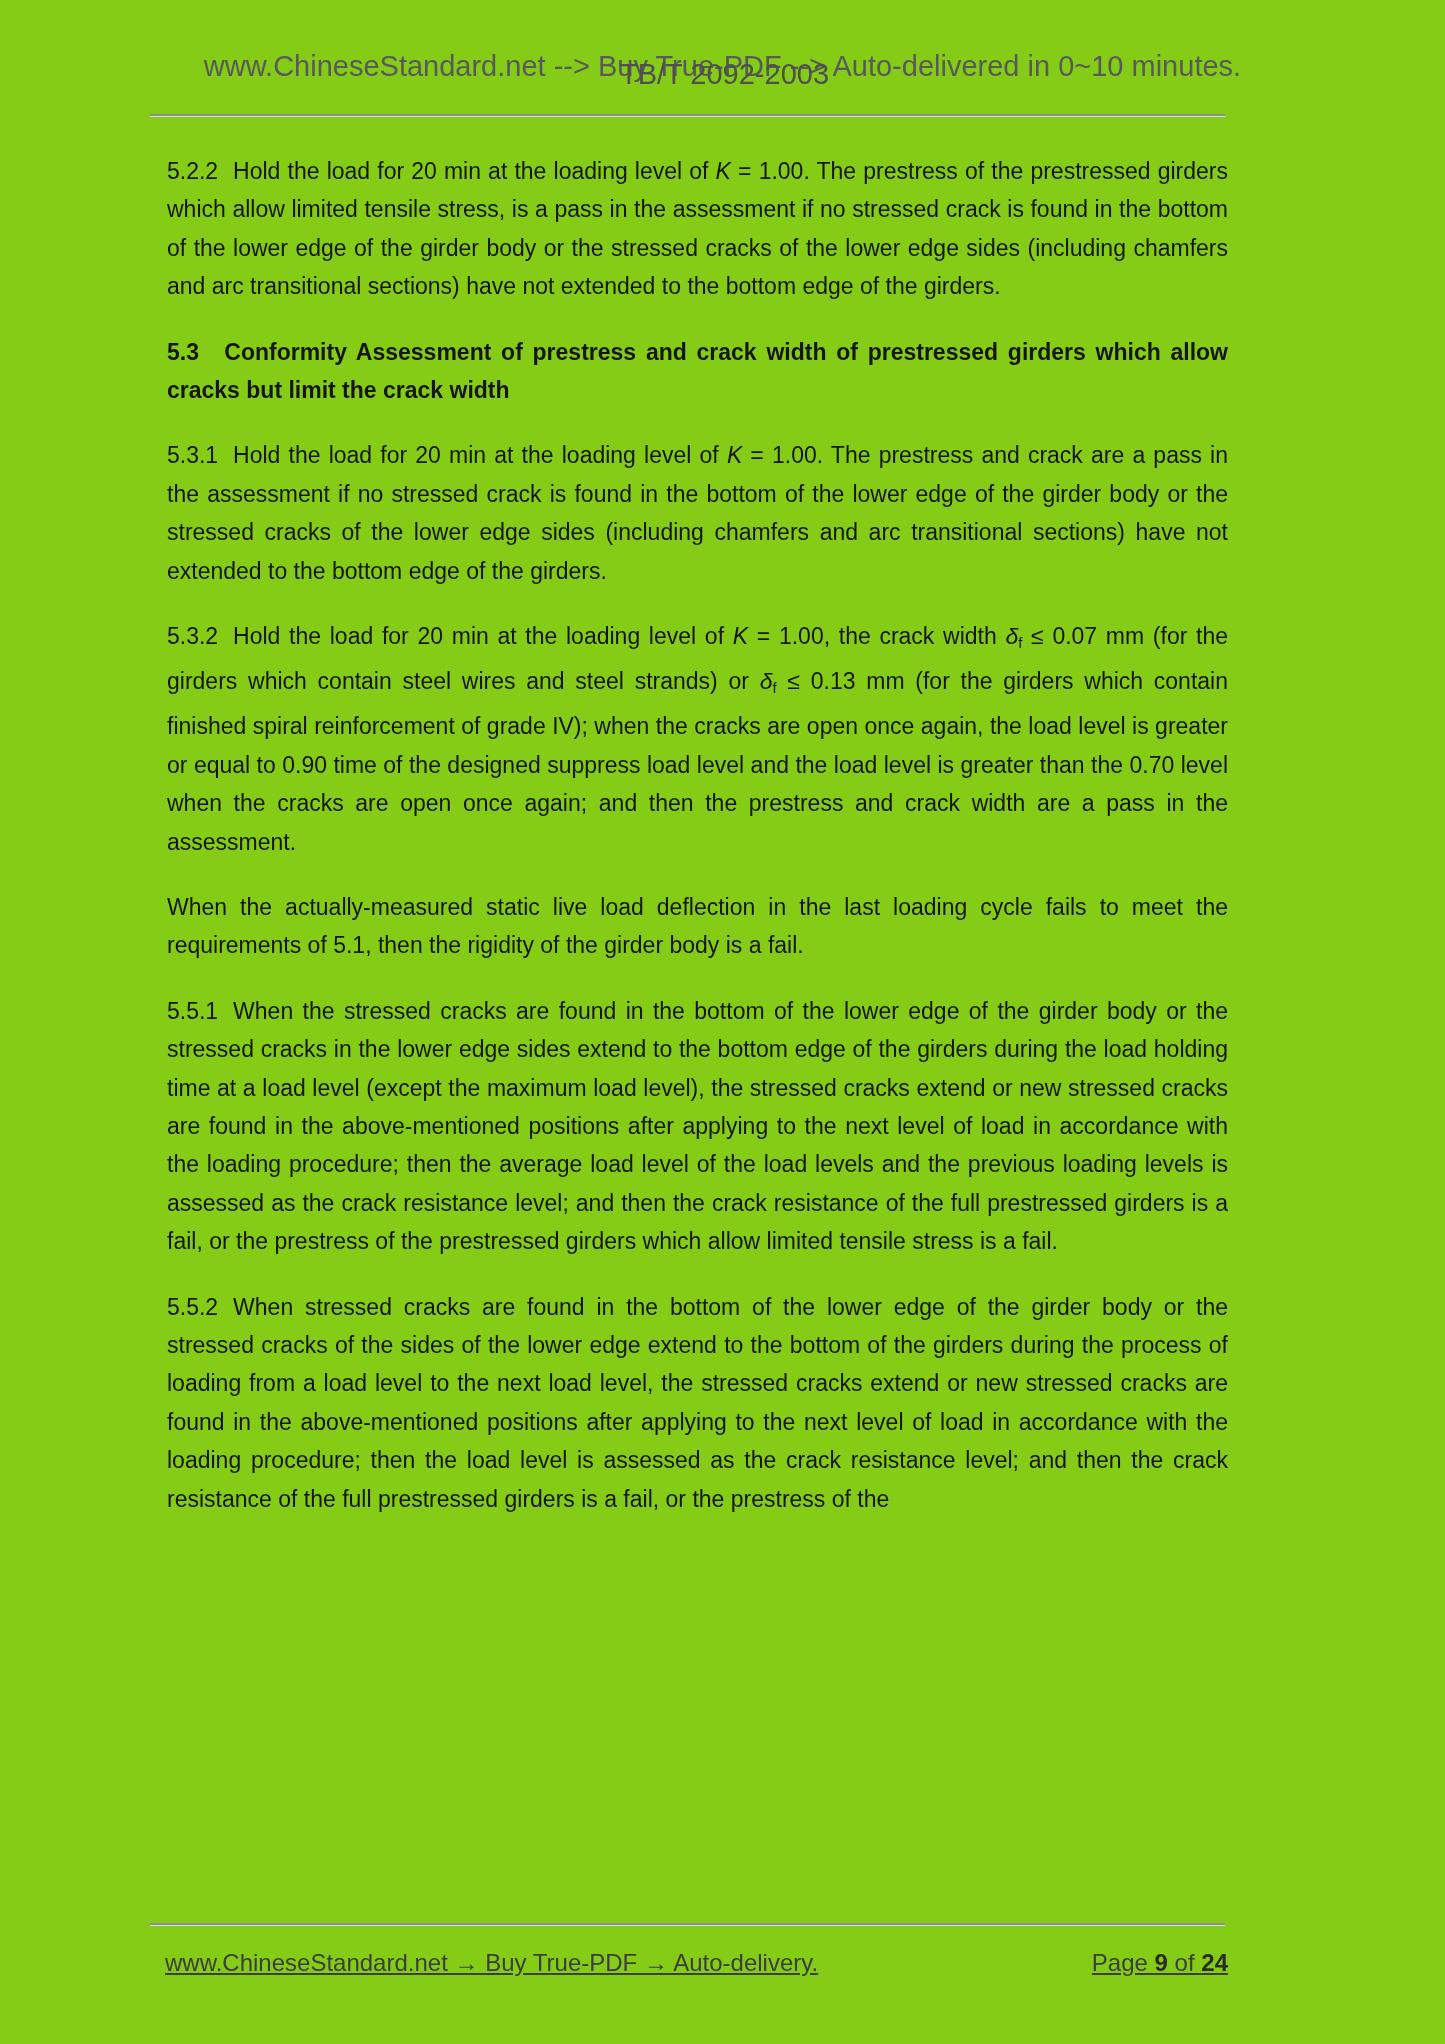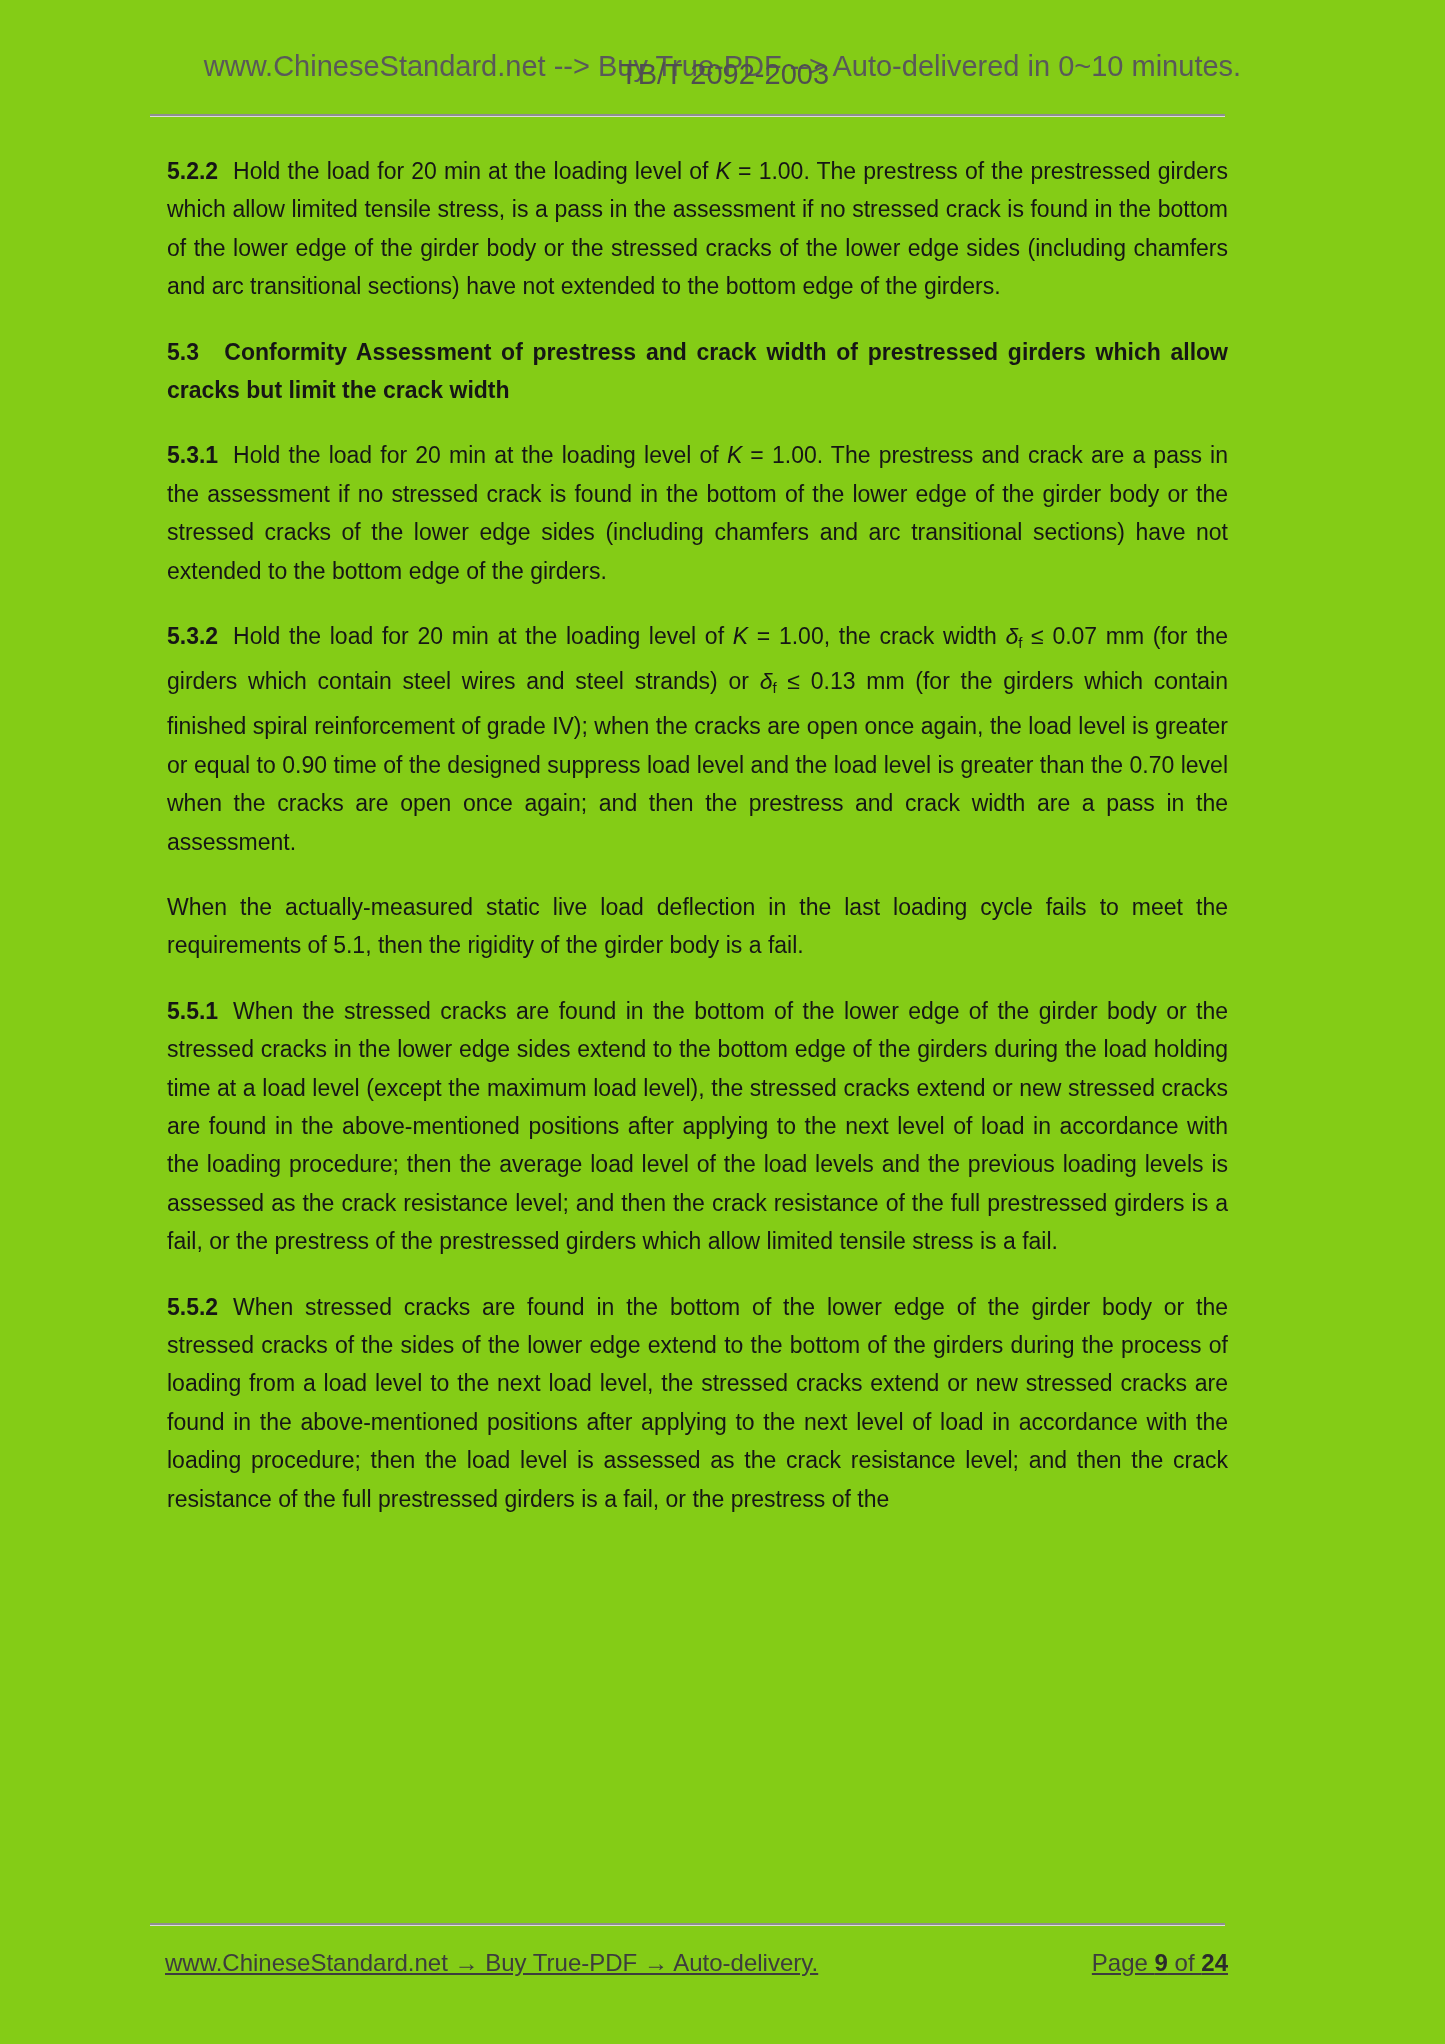--- a/index.html
+++ b/index.html
@@ -56,21 +56,21 @@
     padding: 0;
     font-size: 23px;
     font-weight: normal;
   }
   .doc-body h2 { font-weight: bold; }
   .seg-i { font-style: italic; }
   .seg-sub {
     font-size: 0.65em;
     vertical-align: -0.25em;
   }
-  .body .seg-num { font-weight: bold; margin-right: 0.65em; }
+  .body .seg-num { font-weight: normal; margin-right: 0.65em; }
   .heading .seg-num { font-weight: bold; margin-right: 1.1em; }
   
   .ftr-row {
     position: absolute;
     top: 1949px;
     left: 165px;
     width: 1063px;
     display: flex;
     justify-content: space-between;
     align-items: baseline;

